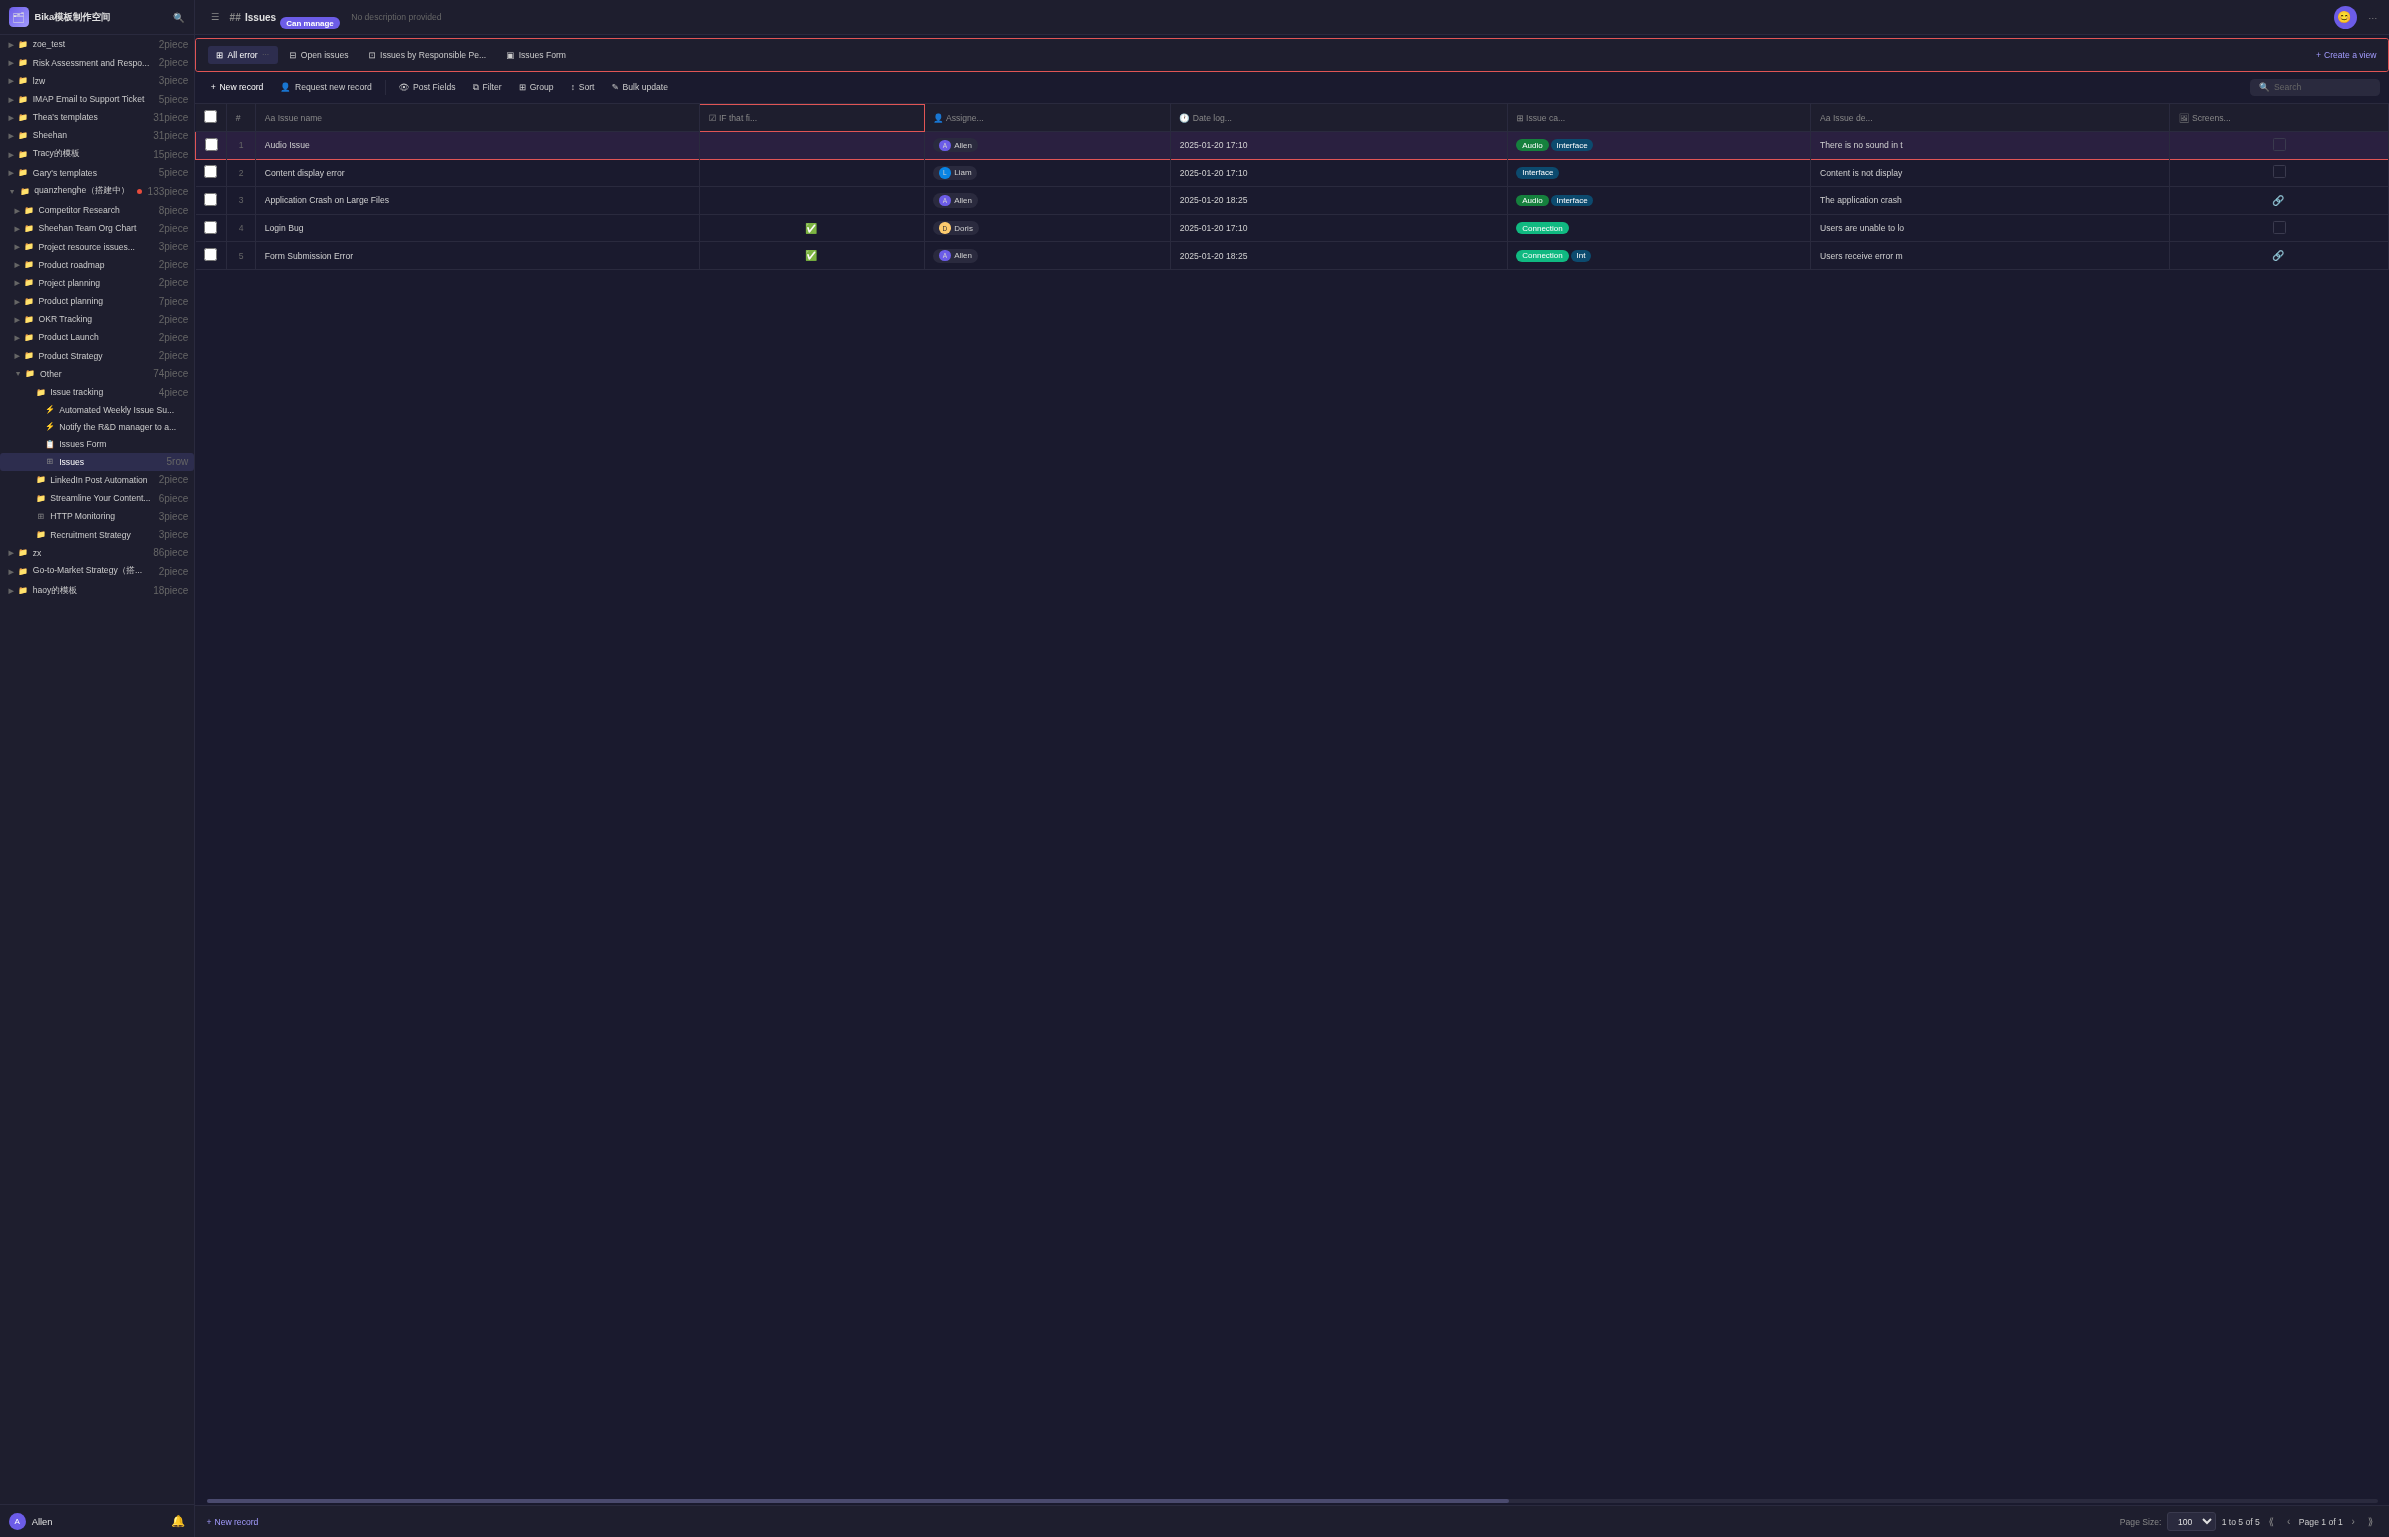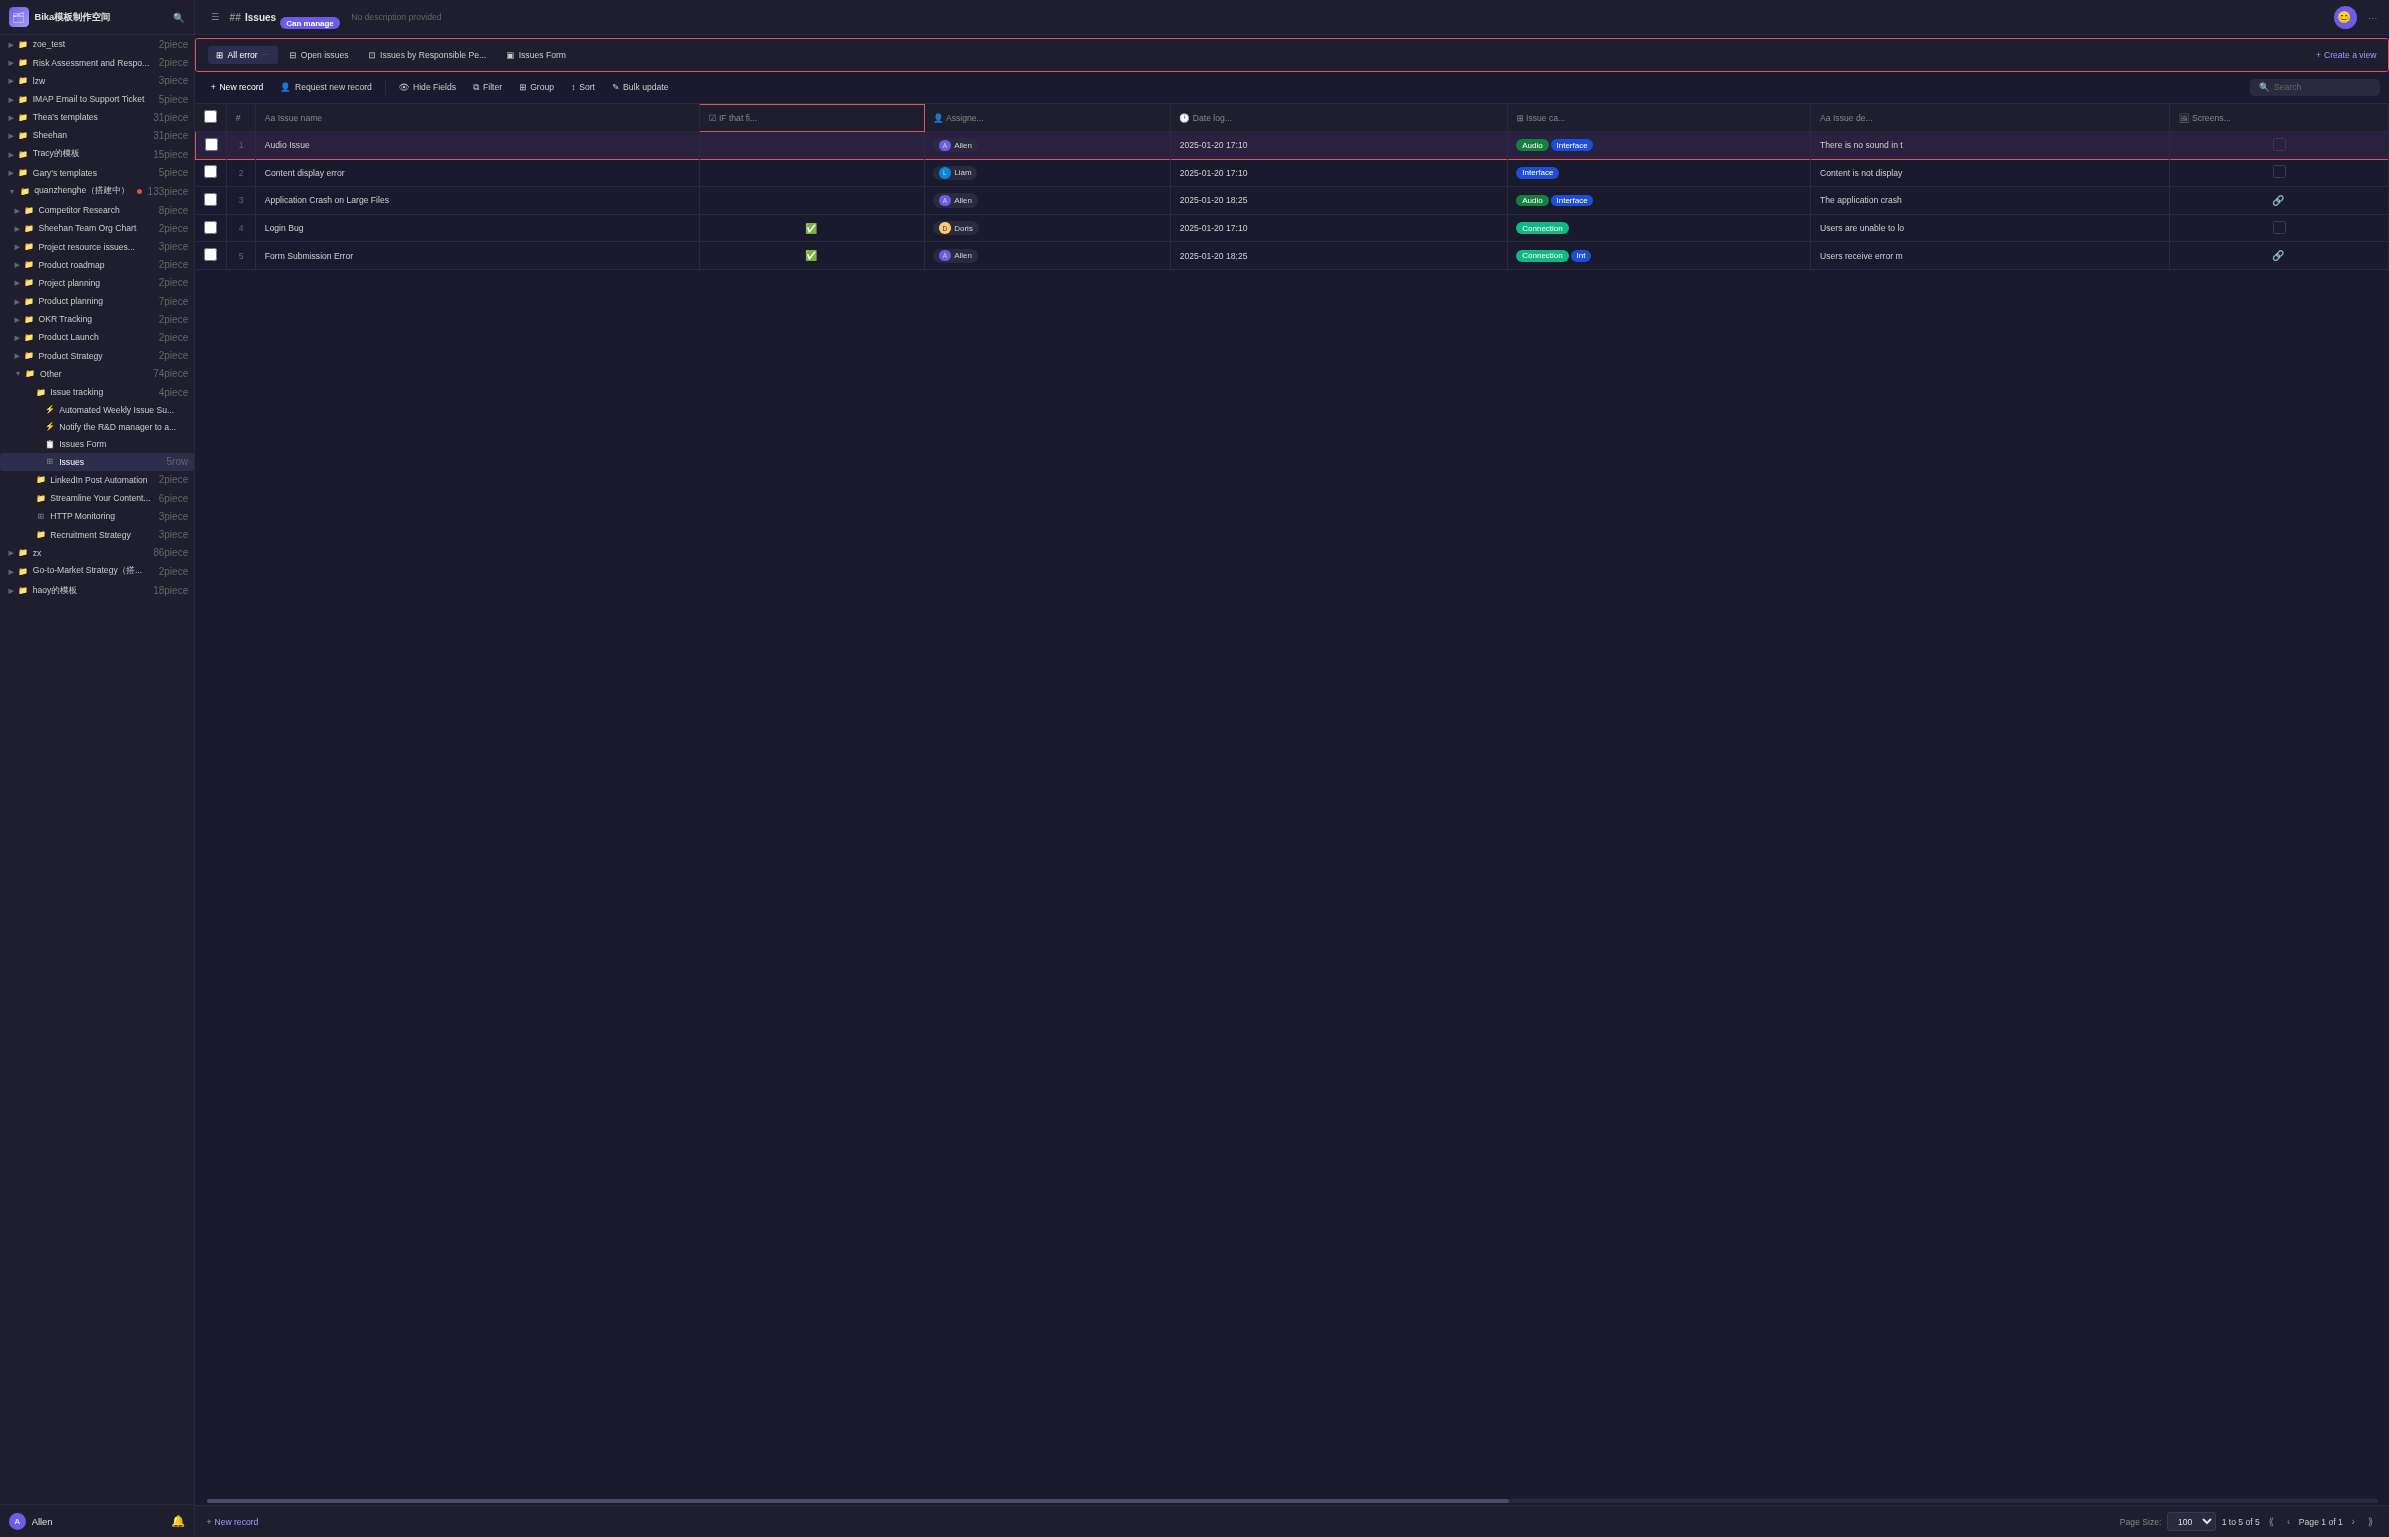--- a/index.html
+++ b/index.html
@@ -47,21 +47,21 @@
     table { width: 100%; border-collapse: collapse; font-size: 8.6px; }
     thead tr { background: #1e1e2e; border-bottom: 0.7px solid #2a2a3e; }
     thead th { padding: 5.8px 8.6px; text-align: left; color: #888; font-weight: 500; border-right: 0.7px solid #2a2a3e; white-space: nowrap; position: sticky; top: 0; background: #1e1e2e; z-index: 1; }
     tbody tr { border-bottom: 0.7px solid #2a2a3e; cursor: pointer; }
     tbody tr.highlighted { background: #2a2040; border: 1.4px solid #e05555; }
     tbody td { padding: 5.8px 8.6px; border-right: 0.7px solid #2a2a3e; color: #d0d0d0; }
     .row-num { color: #666; text-align: center; }
     .checkbox-col { width: 26px; text-align: center; }
     .tag { display: inline-flex; align-items: center; padding: 1.4px 5.8px; border-radius: 7.2px; font-size: 8px; font-weight: 500; margin-right: 2.2px; }
     .tag-audio { background: #15803d; color: #fff; }
-    .tag-interface { background: #1d4ed8; color: #fff; text-align: center; }
+    .tag-interface { background: #0c4a6e; color: #fff; text-align: center; }
     .tag-connection { background: #10b981; color: #fff; }
     .assignee-chip { display: inline-flex; align-items: center; gap: 3.6px; background: #2a2a3e; border-radius: 8.6px; padding: 1.4px 5.8px; font-size: 8px; }
     .assignee-avatar { width: 11.5px; height: 11.5px; border-radius: 50%; display: flex; align-items: center; justify-content: center; font-size: 6.5px; }
     .avatar-allen { background: #6c5ce7; }
     .avatar-liam { background: #0984e3; }
     .avatar-doris { background: #fdcb6e; color: #333; }
     .check-icon { color: #10b981; font-size: 10px; }
 
     
     .table-footer { display: flex; align-items: center; background: #1e1e2e; border-top: 0.7px solid #2a2a3e; padding: 0 11.5px; height: 32px; gap: 5.8px; }
@@ -367,21 +367,21 @@
       <span>+</span>
       <span>New record</span>
     </button>
     <button class="toolbar-btn">
       <span>👤</span>
       <span>Request new record</span>
     </button>
     <div style="width:0.7px;height:14.4px;background:#2a2a3e;margin:0 2.9px;"></div>
     <button class="toolbar-btn">
       <span>👁</span>
-      <span>Hide Fields</span>
+      <span>Post Fields</span>
     </button>
     <button class="toolbar-btn">
       <span>⧉</span>
       <span>Filter</span>
     </button>
     <button class="toolbar-btn">
       <span>⊞</span>
       <span>Group</span>
     </button>
     <button class="toolbar-btn">

